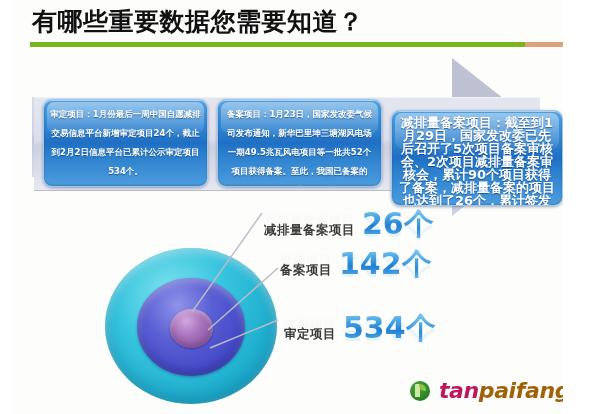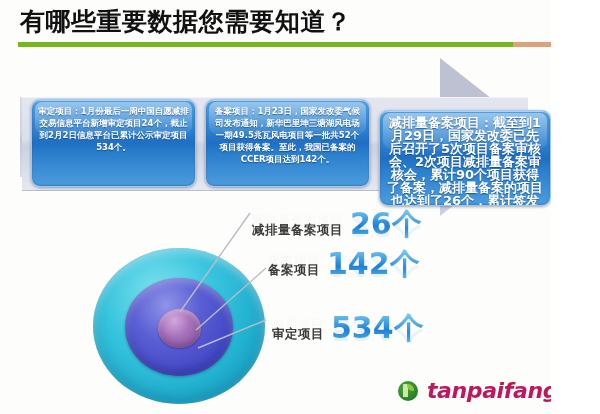--- a/index.html
+++ b/index.html
@@ -8,20 +8,21 @@
     background:#ffffff;
     font-family:"DejaVu Sans","Liberation Sans",sans-serif;
     overflow:hidden;
     position:relative;
   }
   #slide{
     position:absolute;inset:0;
     width:551px;height:414px;
     background:#fdfefb;
     overflow:hidden;
+    margin-left:12px;
   }
 
   
   #title{
     position:absolute;
     left:20px;top:6px;
     font-size:25px;
     font-weight:bold;
     color:#111111;
     letter-spacing:0.5px;
@@ -93,21 +94,21 @@
         #1f6fc4 50%,
         #2a7ecb 62%,
         #4c9cde 100%);
     border:1px solid #9dc8ec;
     box-shadow:
       inset 0 1px 0 rgba(255,255,255,0.55),
       inset 0 -1px 2px rgba(0,0,0,0.20),
       0 1px 3px rgba(40,60,90,0.45);
     color:#ffffff;
     font-size:8.5px;
-    line-height:12px;
+    line-height:19px;
     font-weight:bold;
     text-align:center;
     padding:5px 6px 4px 6px;
     overflow:hidden;
     text-shadow:0 1px 1px rgba(0,40,90,0.55);
   }
   .infobox .gloss{
     position:absolute;
     left:3px;right:3px;top:2px;height:40%;
     border-radius:7px 7px 14px 14px / 7px 7px 10px 10px;
@@ -225,21 +226,21 @@
     width:7px;height:7px;
     background:#8fc63d;
     border-radius:0 6px 0 6px;
   }
   #logo .word{
     font-size:22px;font-weight:bold;font-style:italic;
     letter-spacing:-0.4px;
     font-family:"DejaVu Sans","Liberation Sans",sans-serif;
   }
   #logo .w-a{color:#be185d;}
-  #logo .w-b{color:#be185d;}
+  #logo .w-b{color:#a16207;}
   #logo .w-c{color:#2f9e30;}
 </style>
 </head>
 <body>
 
 <div id="slide">
 
   <div id="title">有哪些重要数据您需要知道？</div>
   <div id="rule">
     <div class="green"></div>

